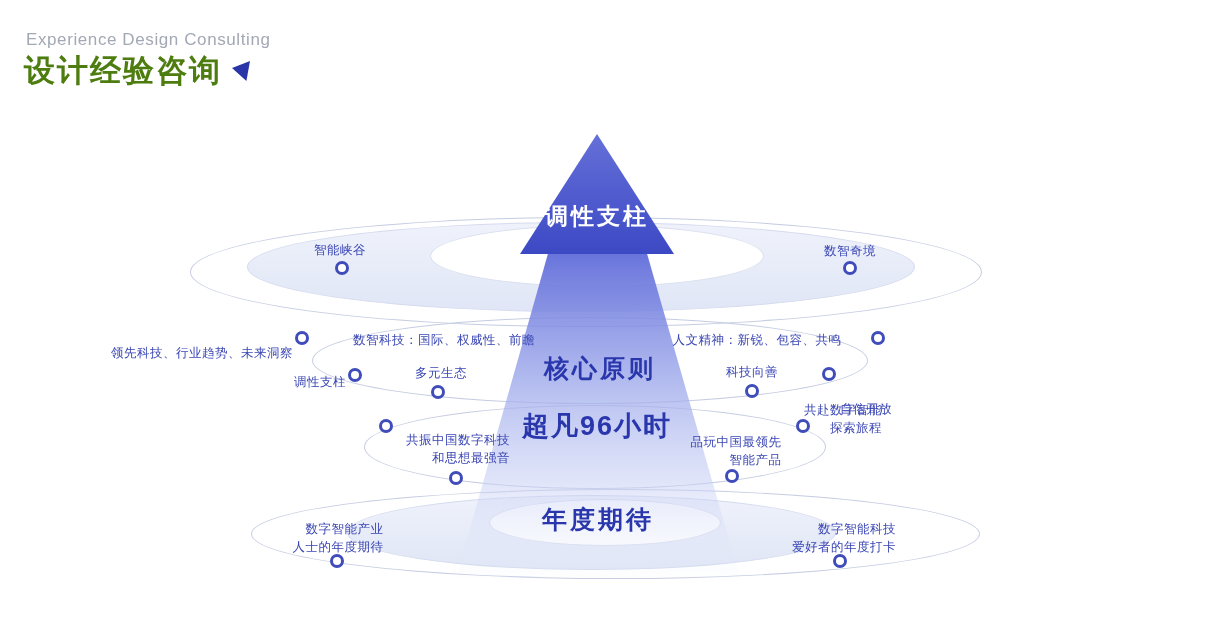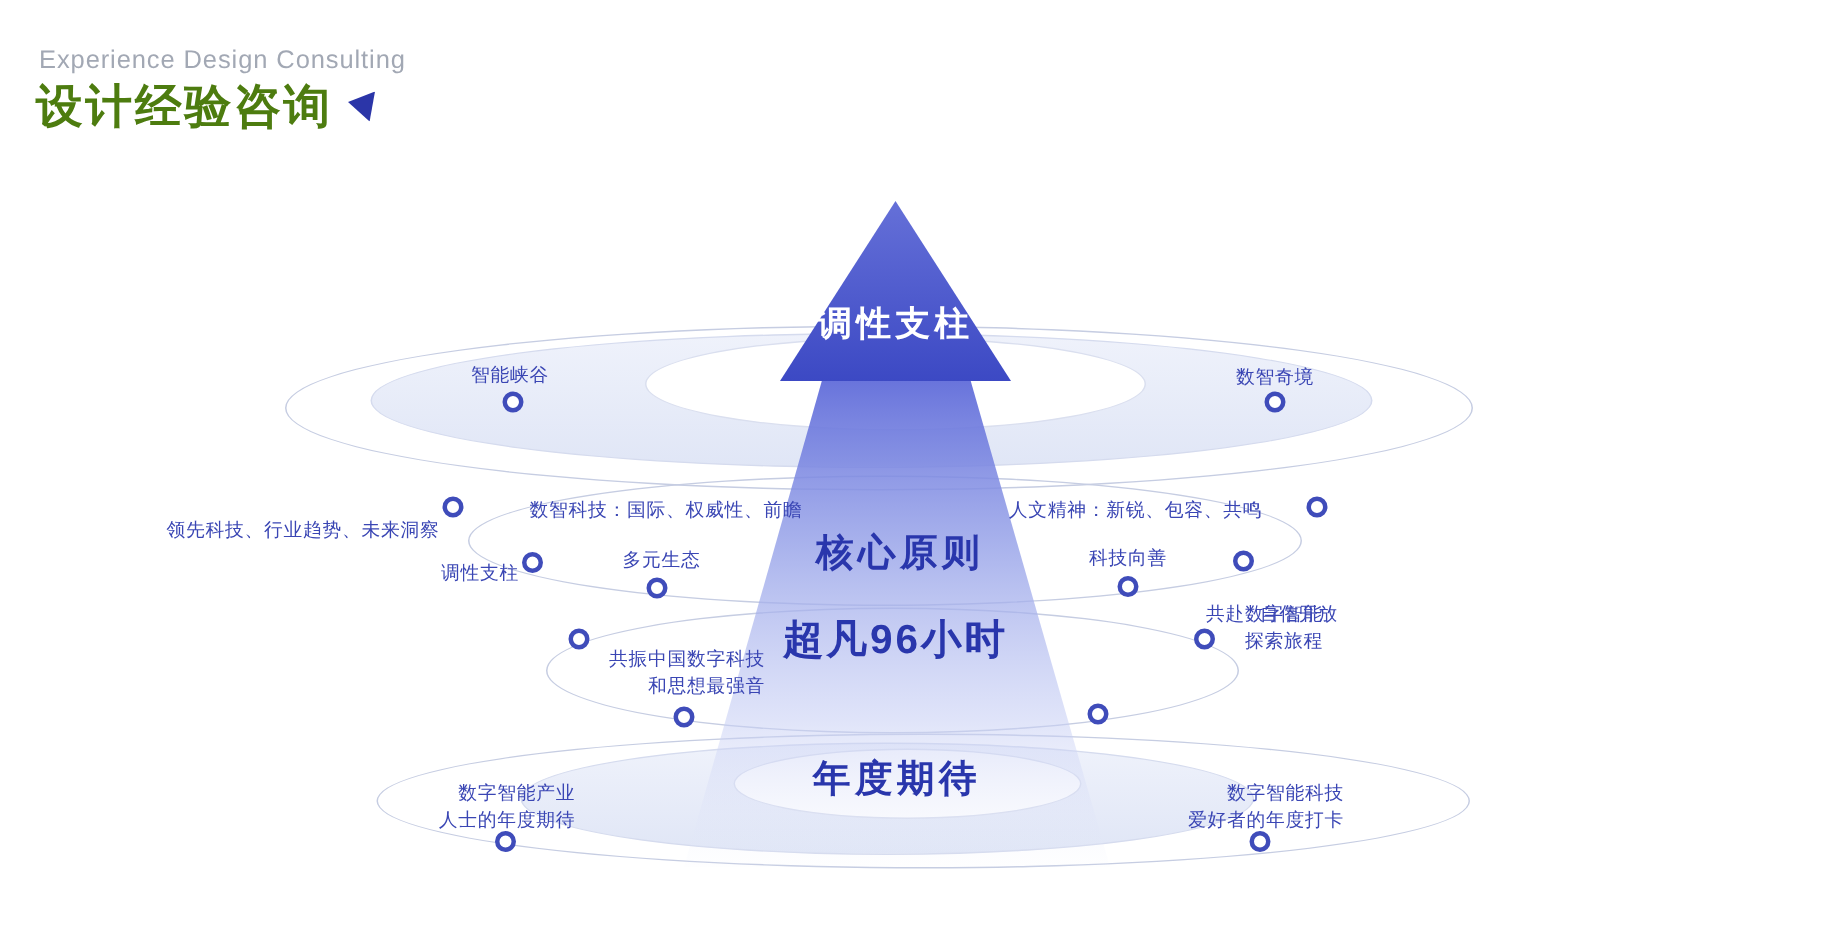--- a/index.html
+++ b/index.html
@@ -87,20 +87,22 @@
   <div class="sat" style="left:444px;top:341px;">数智科技：国际、权威性、前瞻</div>
   <div class="sat" style="left:757px;top:341px;">人文精神：新锐、包容、共鸣</div>
   <div class="sat" style="left:320px;top:383px;">调性支柱</div>
   <div class="sat" style="left:441px;top:374px;">多元生态</div>
   <div class="sat" style="left:752px;top:373px;">科技向善</div>
   <div class="sat" style="left:866px;top:386px;margin-top:24px;">自信开放</div>
   <div class="sat" style="left:843px;top:419px;">共赴数字智能
 探索旅程</div>
   <div class="sat" style="left:458px;top:449px;">共振中国数字科技
 和思想最强音</div>
+  <div class="sat" style="left:736px;top:451px;">品玩中国最领先
+智能产品</div>
   <div class="sat" style="left:338px;top:538px;">数字智能产业
 人士的年度期待</div>
   <div class="sat" style="left:844px;top:538px;">数字智能科技
 爱好者的年度打卡</div>
 
   <div class="node" style="left:342px;top:268px;"></div>
   <div class="node" style="left:850px;top:268px;"></div>
   <div class="node" style="left:302px;top:338px;"></div>
   <div class="node" style="left:878px;top:338px;"></div>
   <div class="node" style="left:355px;top:375px;"></div>

